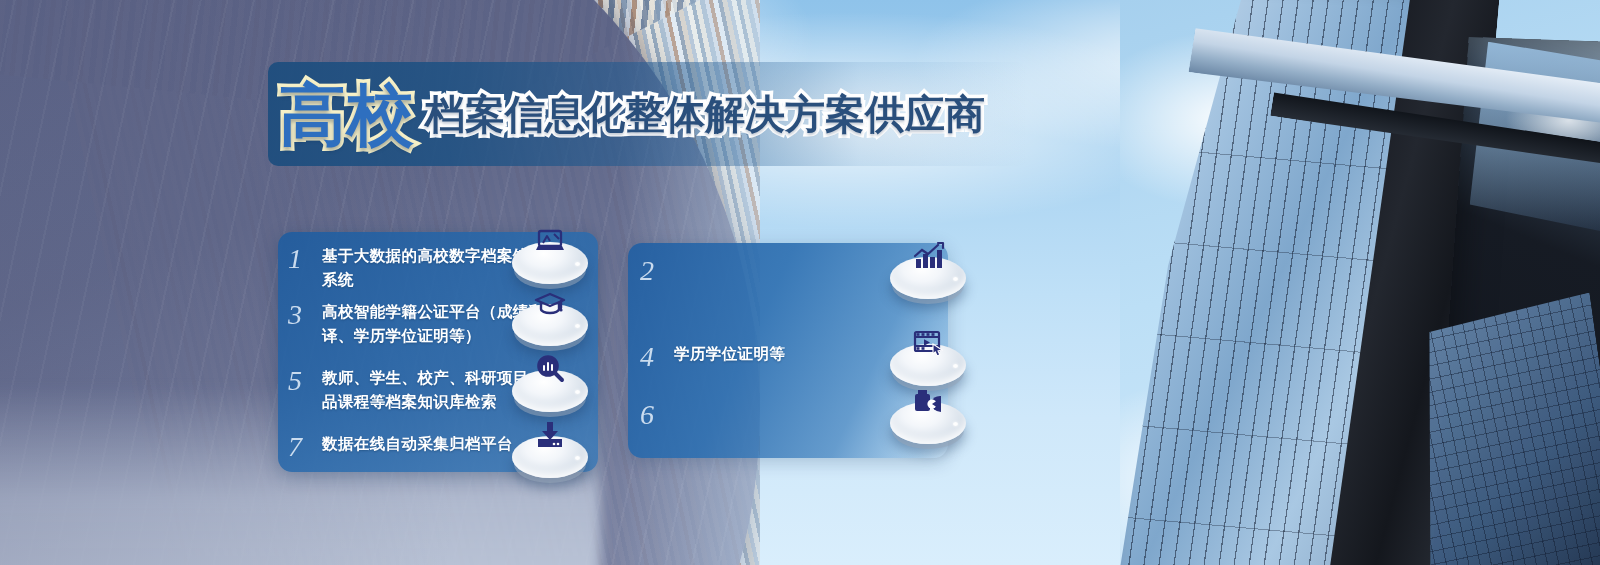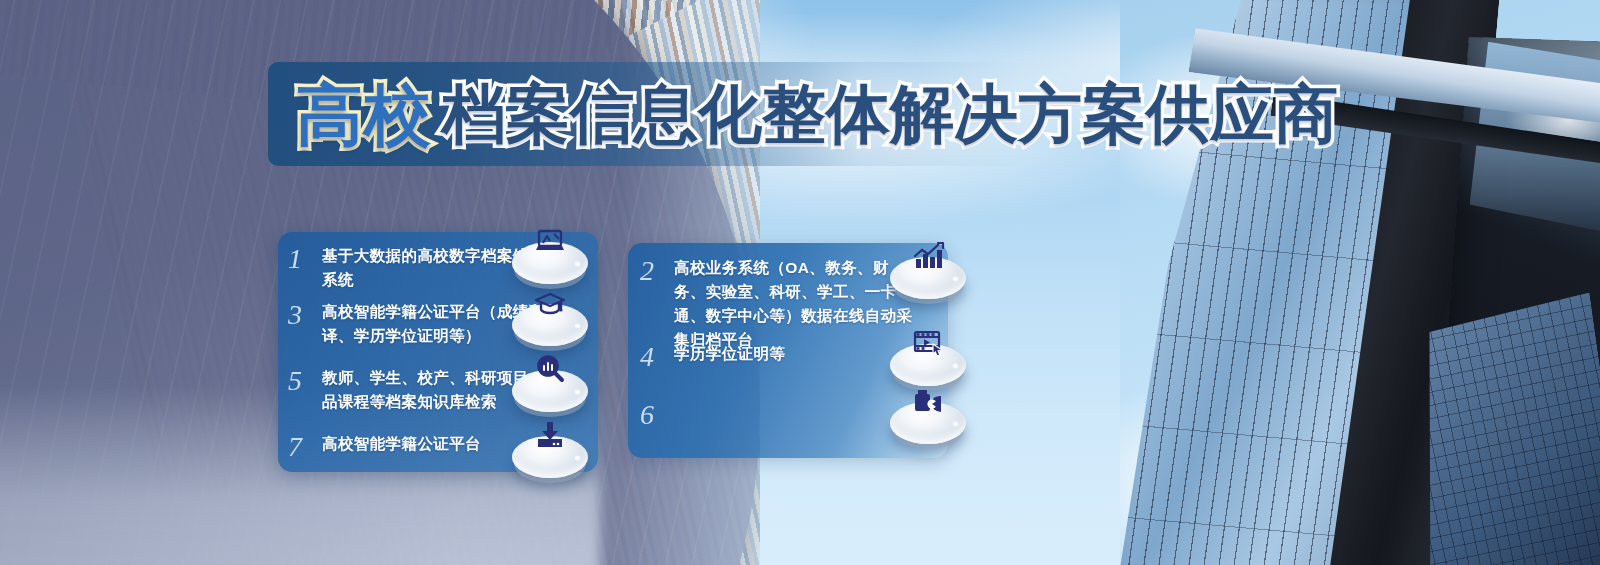--- a/index.html
+++ b/index.html
@@ -189,31 +189,31 @@
   
   .titleWrap{
     position:absolute;left:268px;top:62px;height:104px;
     display:flex;align-items:center;
   }
   .titlePlate{
     position:absolute;left:0;top:0;width:760px;height:104px;
     border-radius:10px 10px 10px 10px;
     background:linear-gradient(90deg, rgba(31,78,126,.96) 0%, rgba(33,82,131,.90) 24%, rgba(40,95,148,.55) 52%, rgba(60,120,175,.12) 78%, rgba(80,140,190,0) 100%);
   }
-  .titleRow{position:relative;display:flex;align-items:center;gap:4px;padding-left:28px;justify-content:center;}
+  .titleRow{position:relative;display:flex;align-items:center;gap:4px;padding-left:11px;justify-content:center;}
   .t-hl{
     font-size:67px;font-weight:bold;letter-spacing:1px;
     color:#2e6fbf;
     -webkit-text-stroke:7px #f7f1c8;
     paint-order:stroke fill;
     text-shadow:0 3px 4px rgba(10,30,60,.35);
     line-height:1;
   }
   .t-rest{
-    font-size:64px;font-weight:bold;letter-spacing:0px;
+    font-size:40px;font-weight:bold;letter-spacing:0px;
     color:#2a4f7c;
     -webkit-text-stroke:7px #ffffff;
     paint-order:stroke fill;
     text-shadow:0 2px 3px rgba(20,50,90,.28);
     line-height:1;
     margin-left:6px;
   }
 
   
   .panelLeft{
@@ -371,41 +371,40 @@
           <path d="M11 18v-4"></path>
             <path d="M15 18v-7"></path>
             <path d="M19 18v-5"></path>
         </g>
       </svg>
     </div>
   </div>
 
   <div class="item" style="left:288px;top:432px;">
     <span class="num">7</span>
-    <span class="txt">高校智能学籍公证平台</span>
+    <span class="txt">数据在线自动采集归档平台</span>
   </div>
   <div class="badge" style="left:512px;top:422px;">
     <div class="discEdge"></div>
     <div class="disc"></div>
     <div class="discDot"></div>
     <div class="ico">
       <svg viewBox="0 0 34 34" fill="#2a2f7a" stroke="none">
         <path d="M14 4h6v9h5l-8 9-8-9h5z"></path>
         <path d="M5 21h24v8H5z"></path>
         <circle cx="21" cy="26" r="1.3" fill="#ffffff"></circle>
         <circle cx="25" cy="26" r="1.3" fill="#ffffff"></circle>
       </svg>
     </div>
   </div>
 
   <div class="panelRight"></div>
 
   <div class="item" style="left:640px;top:256px;">
     <span class="num">2</span>
-    <span class="txt">高校业务系统（OA、教务、财务、实验室、科研、学工、一卡通、数字中心等）数据在线自动采集归档平台</span>
   </div>
   <div class="badge" style="left:890px;top:243px;">
     <div class="discEdge"></div>
     <div class="disc"></div>
     <div class="discDot"></div>
     <div class="ico">
       <svg viewBox="0 0 34 34" fill="#2a2f7a" stroke="none">
         <rect x="5" y="20" width="5" height="9"></rect>
         <rect x="12" y="15" width="5" height="14"></rect>
         <rect x="19" y="18" width="5" height="11"></rect>

